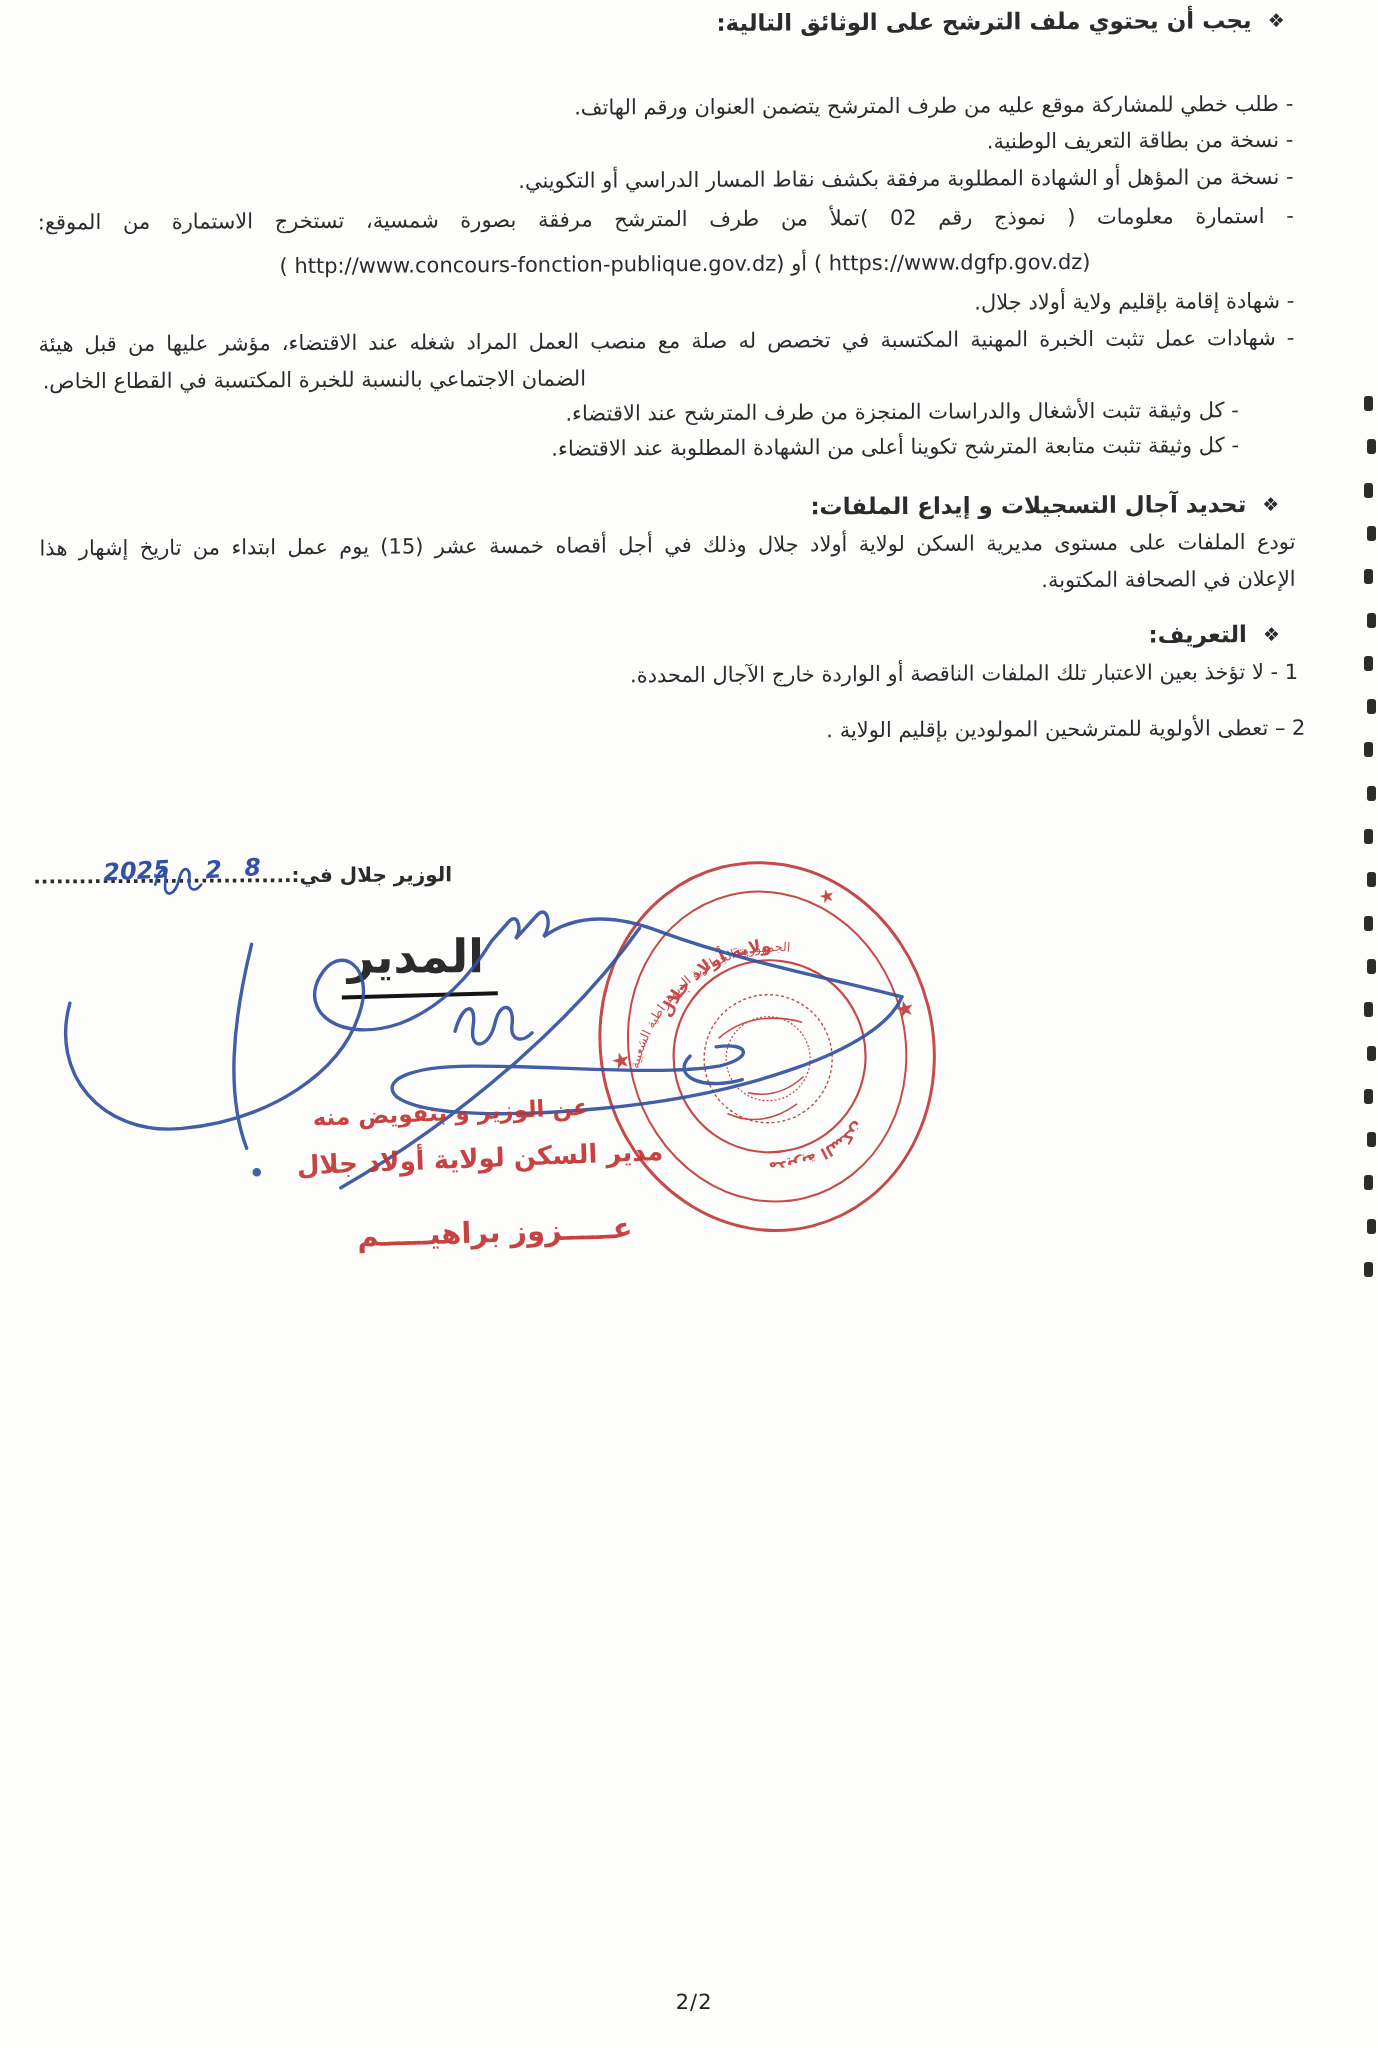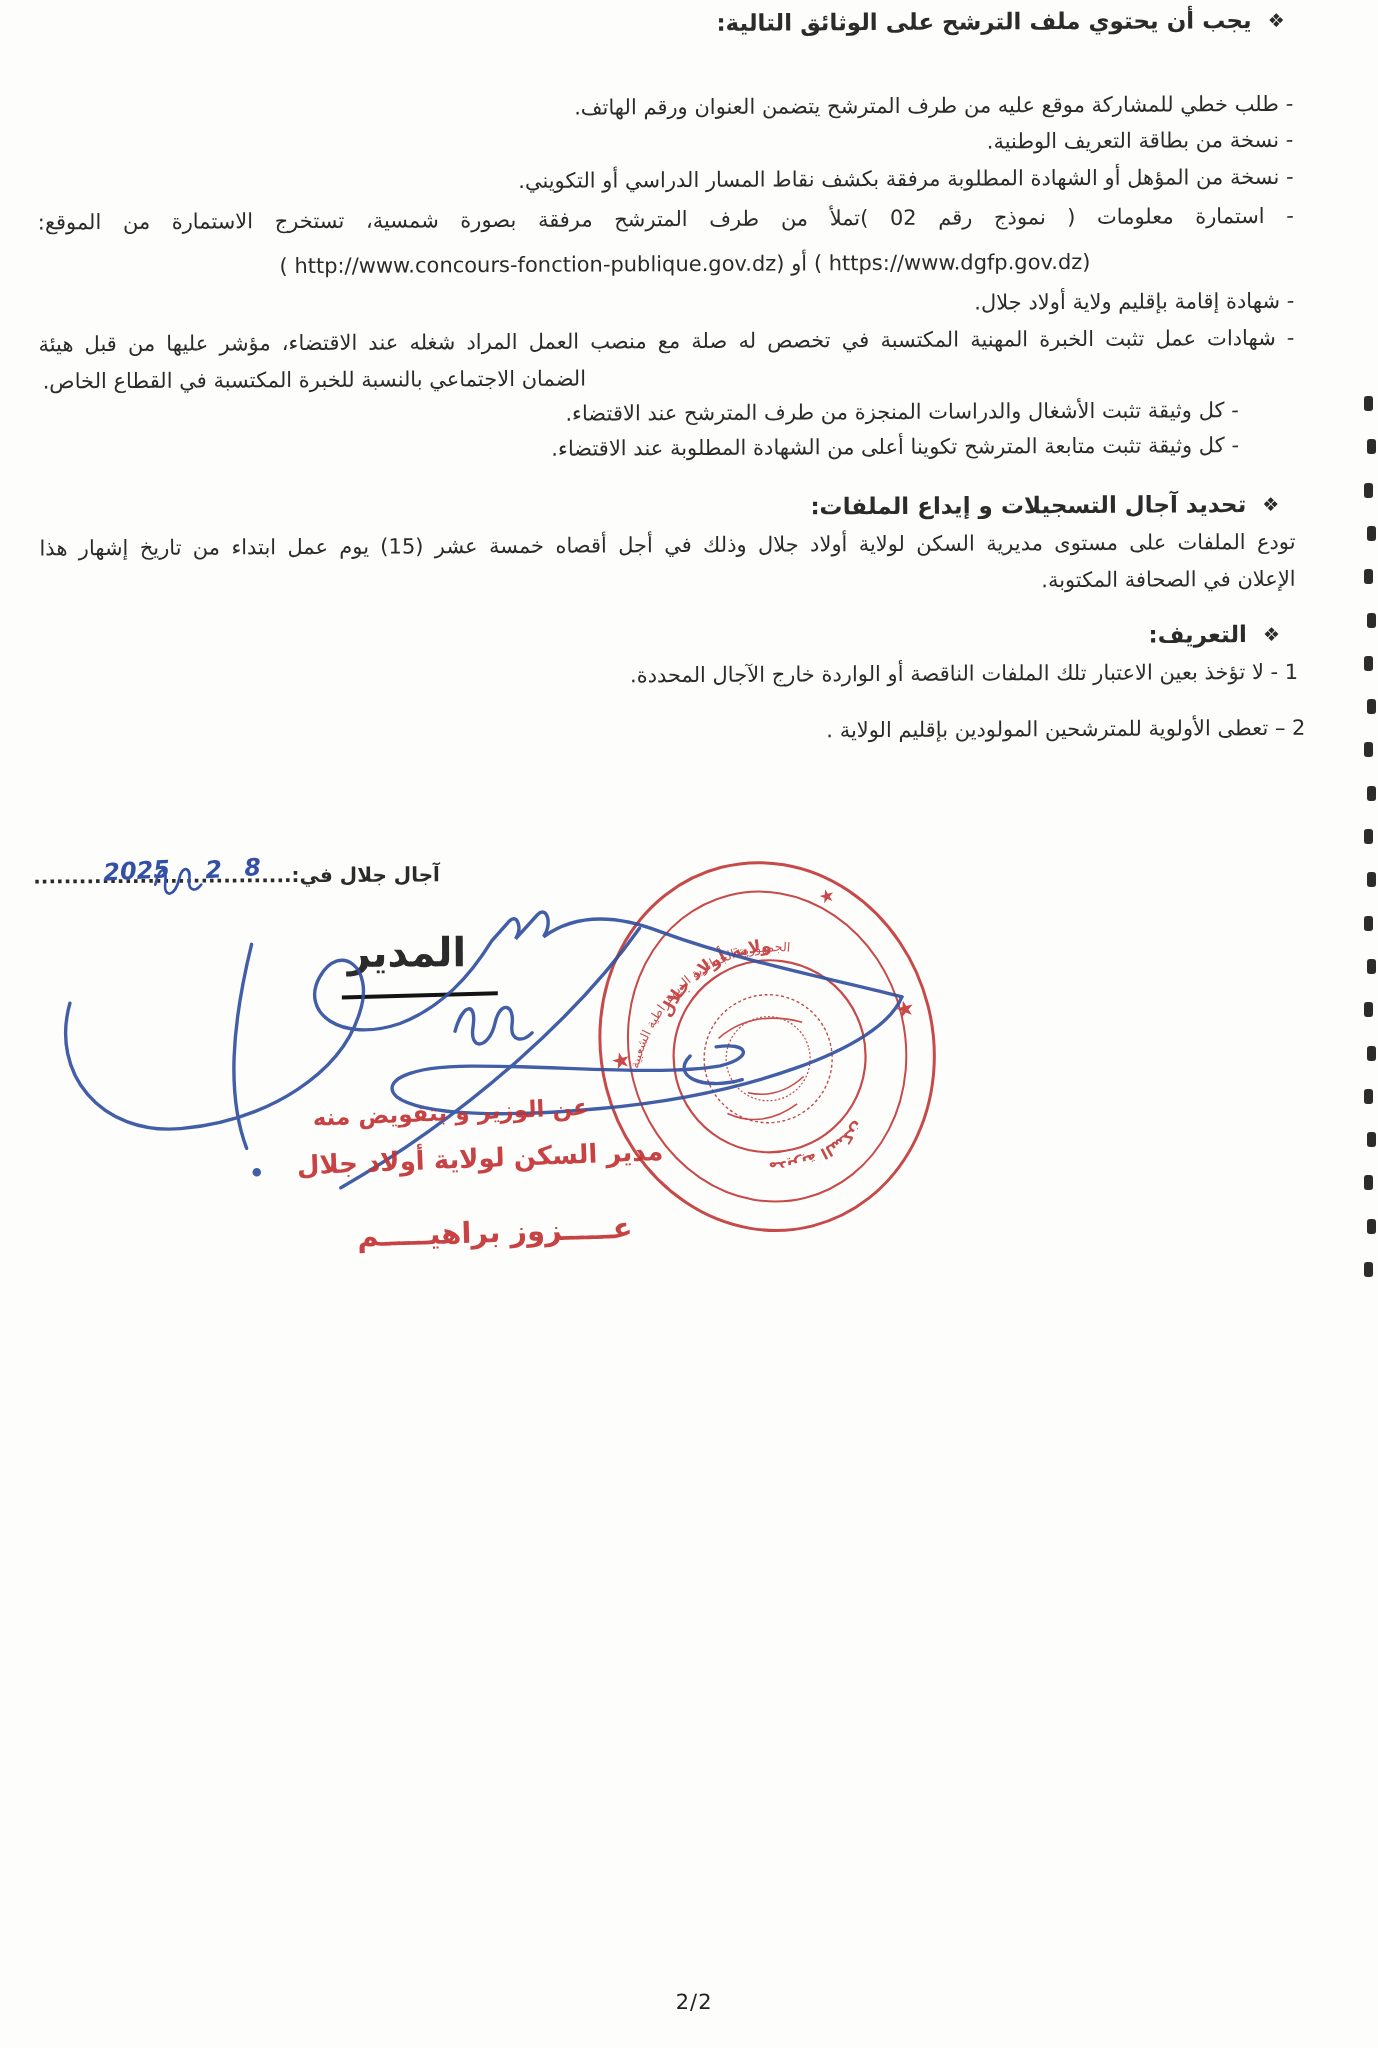--- a/index.html
+++ b/index.html
@@ -14,21 +14,21 @@
   .li-r{right:80px;text-align:right;}
   .li-ind{right:136px;text-align:right;}
   .li-j{left:42px;right:80px;white-space:normal;text-align:justify;text-align-last:justify;}
   .li-cont{left:46px;text-align:left;}
   .li-url{left:150px;right:150px;direction:ltr;text-align:center;white-space:nowrap;font-size:21px;}
   .bullet{font-size:19px;margin-left:8px;position:relative;top:-1px;}
   .date-row{left:34px;top:858px;font-weight:bold;font-size:20px;letter-spacing:.5px;}
   .dots{font-weight:bold;letter-spacing:1.5px;}
   .hand{position:absolute;color:#3350a6;font-weight:bold;font-style:italic;
         font-size:24px;transform:rotate(-3deg);white-space:nowrap;direction:ltr;}
-  .director{position:absolute;left:348px;top:928px;font-size:40px;font-weight:bold;
+  .director{position:absolute;left:348px;top:928px;font-size:46px;font-weight:bold;
             direction:rtl;letter-spacing:1px;}
   .director-underline{position:absolute;left:342px;top:992px;width:156px;height:0;
             border-bottom:4px solid #141414;transform:rotate(-1.2deg);}
   .stamp-text{position:absolute;direction:rtl;color:#c33434;font-weight:bold;
             text-align:center;opacity:.93;white-space:nowrap;}
   .seal-svg,.sig-svg{position:absolute;overflow:visible;}
   .scan-mark{position:absolute;width:9px;height:15px;border-radius:3px;background:#2e2c2a;}
   .page-num{position:absolute;left:0;right:0;top:1990px;text-align:center;
             font-size:21px;color:#222;letter-spacing:1px;}
 </style>
@@ -61,21 +61,21 @@
   <div class="line li-r" style="top:567px;">الإعلان في الصحافة المكتوبة.</div>
 
   <div class="line h" style="top:622px;right:96px;">
     <span class="bullet">❖</span>
     <span>التعريف:</span>
   </div>
   <div class="line li-r" style="top:660px;right:78px;">1 - لا تؤخذ بعين الاعتبار تلك الملفات الناقصة أو الواردة خارج الآجال المحددة.</div>
   <div class="line li-r" style="top:716px;right:71px;">2 – تعطى الأولوية للمترشحين المولودين بإقليم الولاية .</div>
 
   <div class="line date-row">
-    <span>آجال جلال في:</span><span class="dots">..................................</span>
+    <span>الوزير جلال في:</span><span class="dots">..................................</span>
   </div>
 
   <div class="hand" style="left:104px;top:854px;">2025</div>
   <svg class="sig-svg" style="left:152px;top:852px;" width="52" height="40" viewBox="0 0 52 40">
     <path d="M4 30 c4 -18 12 -20 10 -2 c-2 16 10 14 14 -4 c3 -14 12 -12 10 2 c-1 10 6 12 12 4" fill="none" stroke="#3350a6" stroke-width="2.6" stroke-linecap="round"></path>
   </svg>
   <div class="hand" style="left:206px;top:852px;letter-spacing:7px;">2 8</div>
 
   <div class="director">المدير</div>
   <div class="director-underline"></div>

